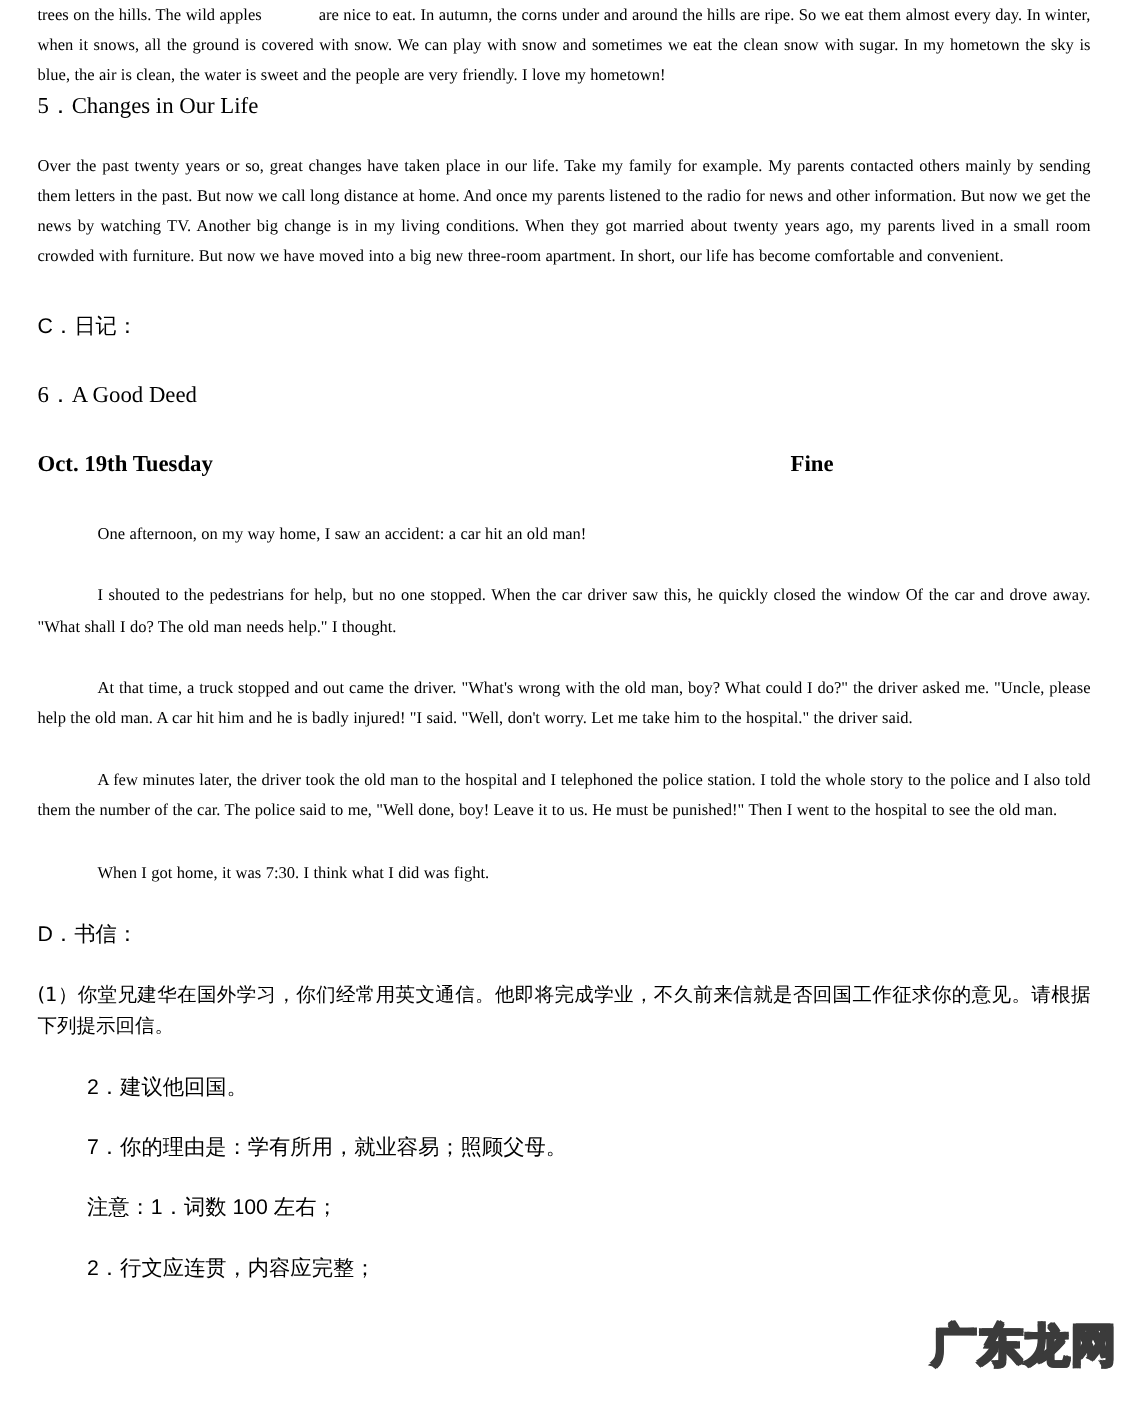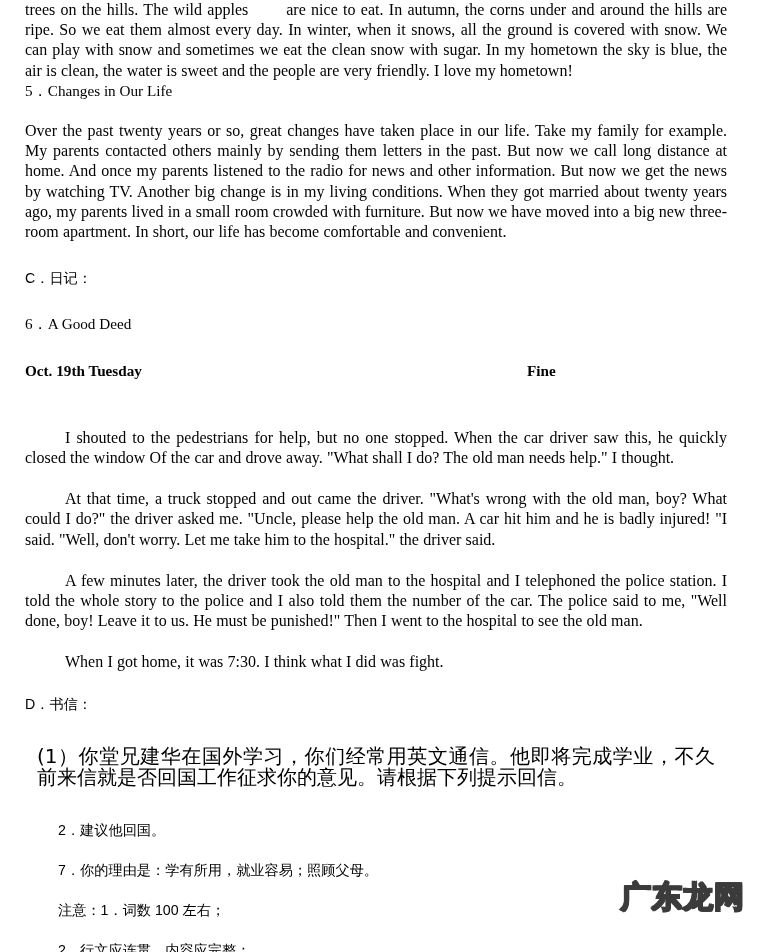--- a/index.html
+++ b/index.html
@@ -21,21 +21,21 @@
   }
   .content {
     position: absolute;
     left: 25px;
     top: 0;
     width: 702px;
   }
 
   
   .para {
-    font-size: 16px;
+    font-size: 11px;
     line-height: 20.2px;
     text-align: justify;
     text-justify: inter-word;
     margin: 0;
     word-spacing: 0.2px;
   }
   .para-justify-all {
     text-align: justify;
     text-align-last: left;
   }
@@ -51,23 +51,23 @@
   }
 
   .cn {
     font-family: Liberation Sans, sans-serif;
     font-size: 14.2px;
     line-height: 20.2px;
     margin: 0;
   }
   .cn-para {
     font-family: "DejaVu Sans", "Liberation Sans", sans-serif;
-    font-size: 20px;
+    font-size: 13px;
     line-height: 21px;
-    margin: 12px;
+    margin: 0;
     text-align: justify;
     text-align-last: left;
   }
   .cn-indent {
     padding-left: 33px;
   }
 
   .gap-1 { height: 20px; }
   .gap-2 { height: 26px; }
   .gap-3 { height: 21px; }
@@ -132,20 +132,21 @@
     <div class="gap-2"></div>
 
     <p class="heading-line">6．A Good Deed</p>
 
     <div class="gap-2"></div>
 
     <p class="dateline"><span>Oct. 19th Tuesday</span><span class="weather">Fine</span></p>
 
     <div class="gap-2"></div>
 
+    <p class="para indent">One afternoon, on my way home, I saw an accident: a car hit an old man!</p>
 
     <div class="gap-3"></div>
 
     <p class="para indent para-justify-all">I shouted to the pedestrians for help, but no one stopped. When the car driver saw this, he quickly closed the window Of the car and drove away. "What shall I do? The old man needs help." I thought.</p>
 
     <div class="gap-3"></div>
 
     <p class="para indent para-justify-all">At that time, a truck stopped and out came the driver. "What's wrong with the old man, boy? What could I do?" the driver asked me. "Uncle, please help the old man. A car hit him and he is badly injured! "I said. "Well, don't worry. Let me take him to the hospital." the driver said.</p>
 
     <div class="gap-3"></div>

